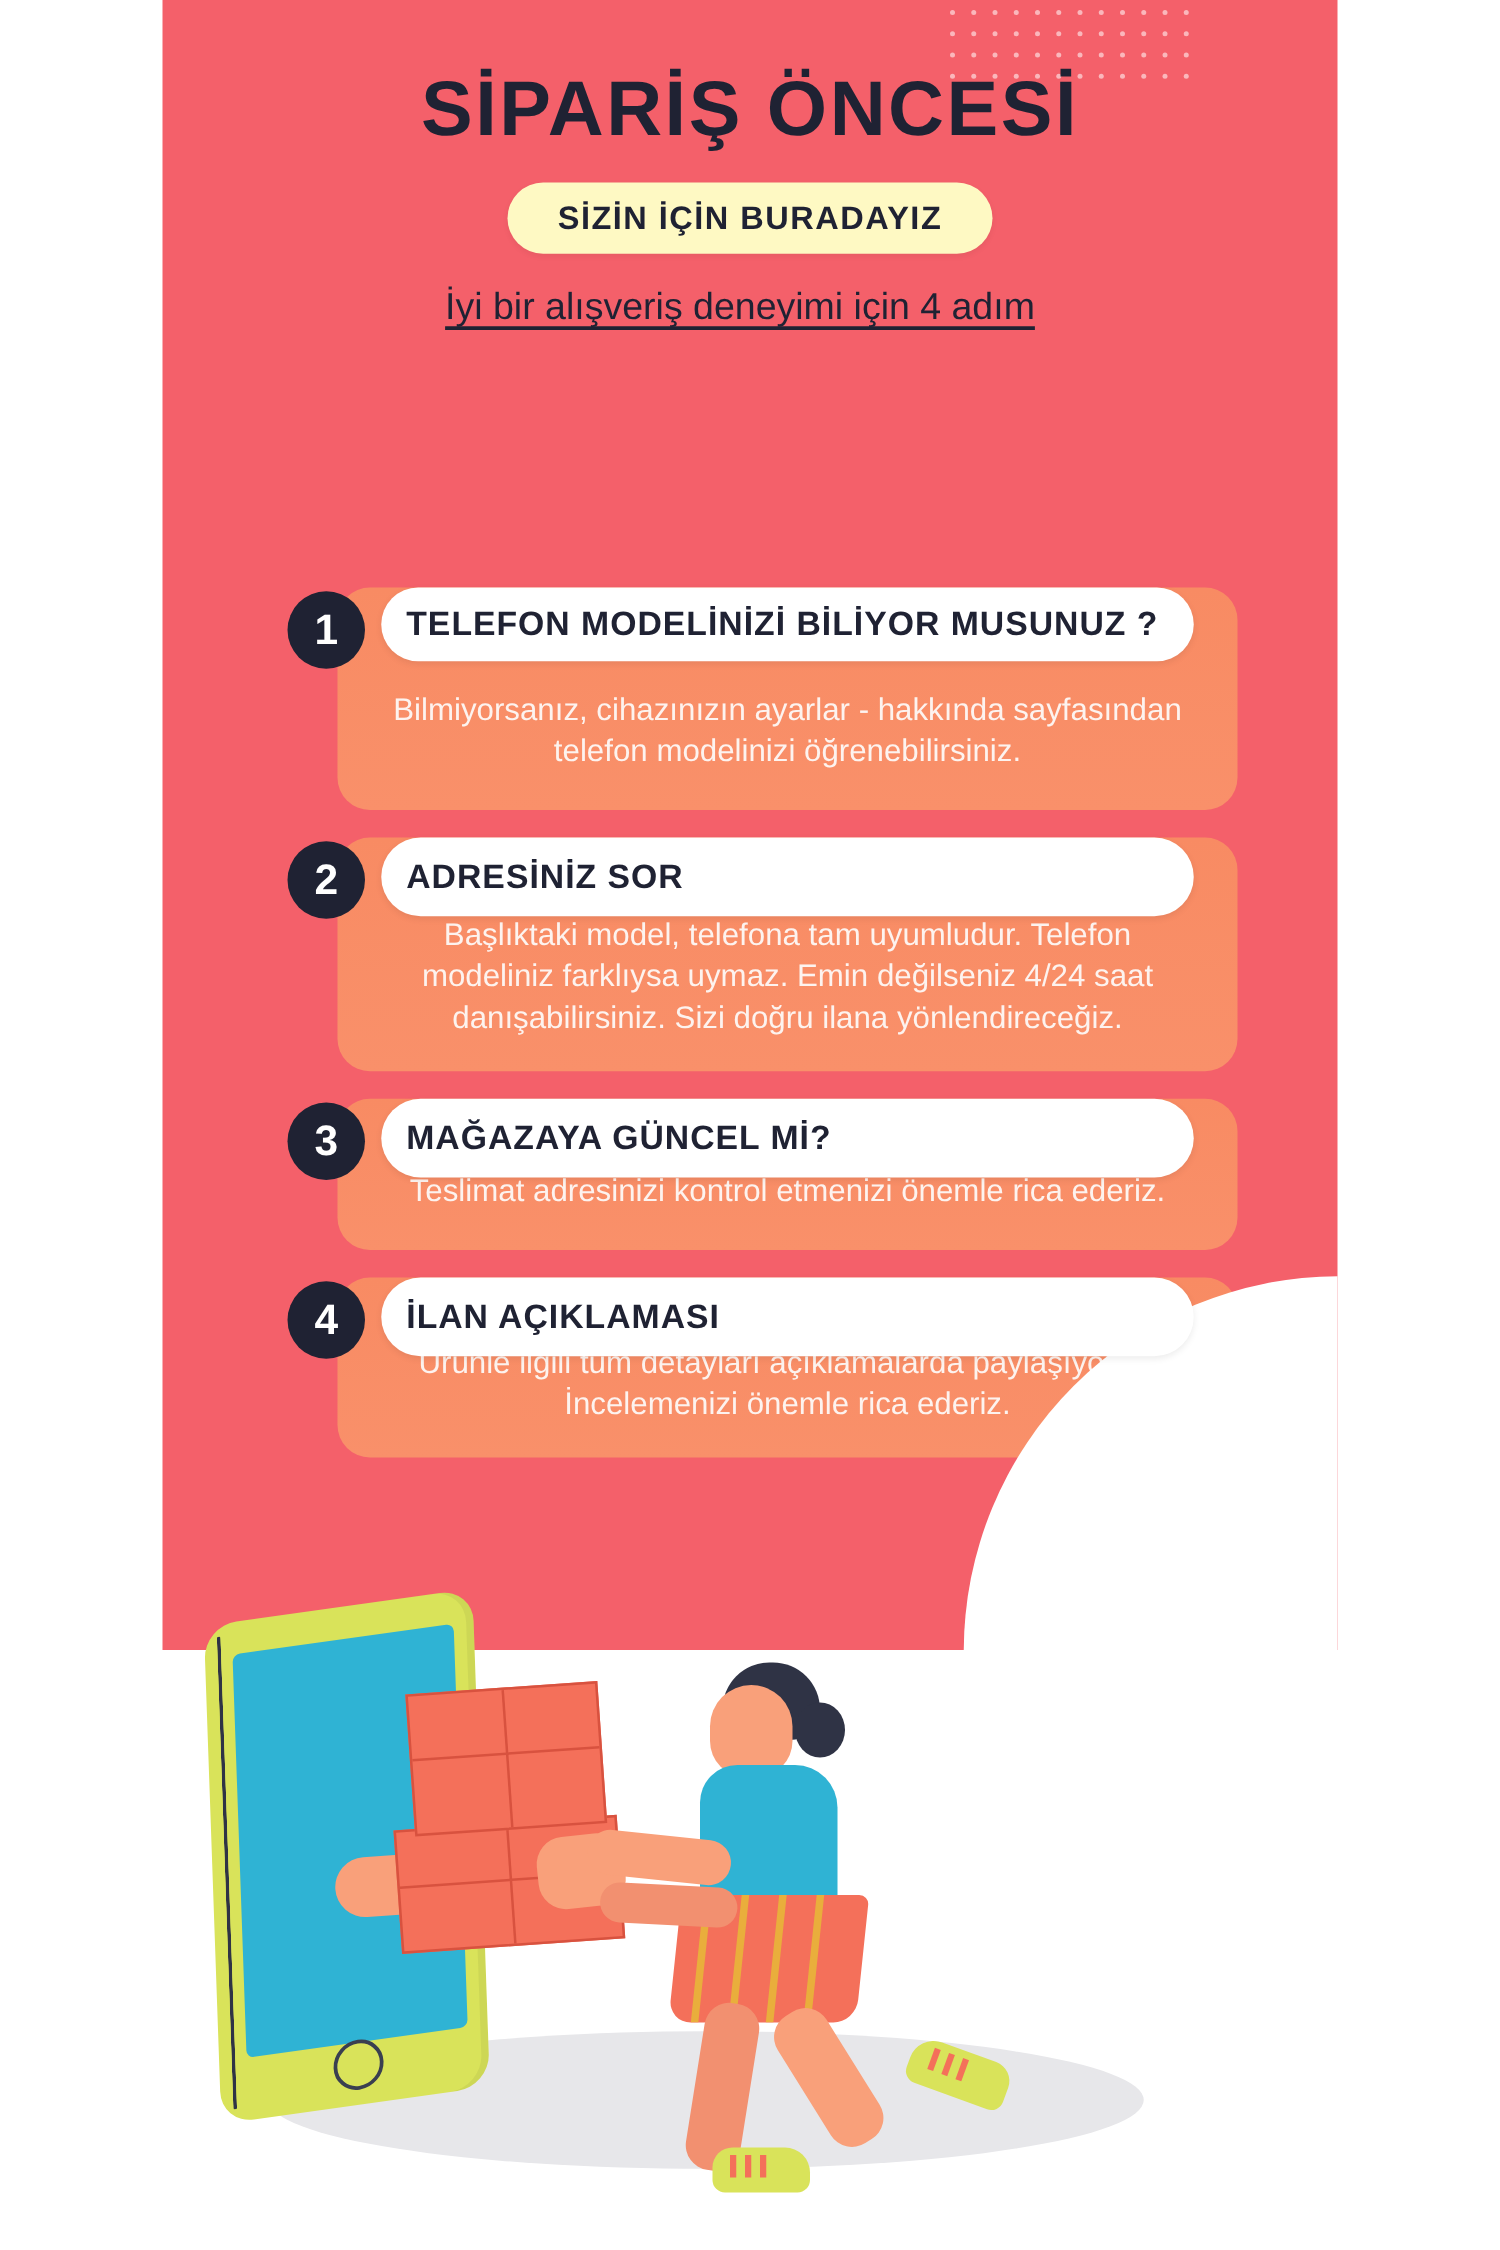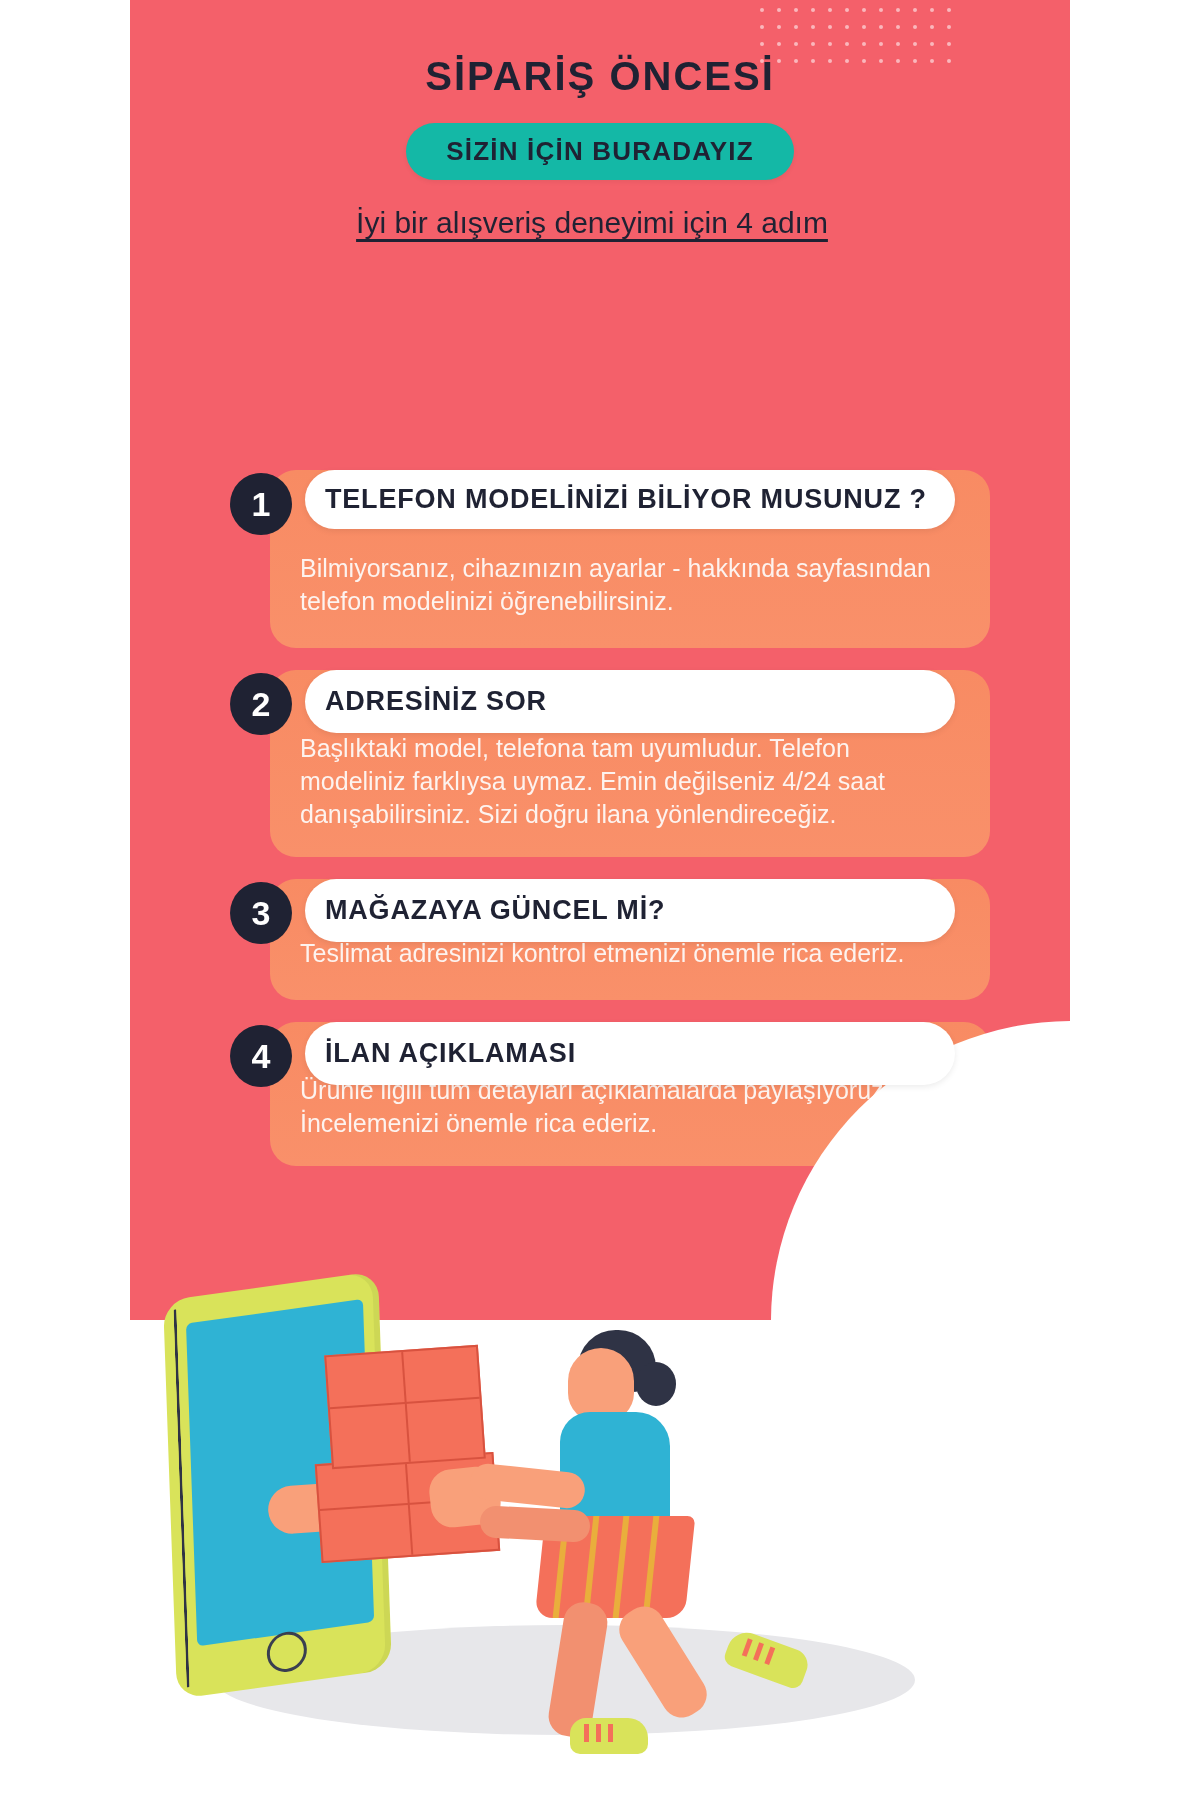--- a/index.html
+++ b/index.html
@@ -75,37 +75,37 @@
   
   .header {
     position: absolute;
     left: 0;
     top: 55px;
     width: 940px;
     text-align: center;
   }
   .title {
     margin: 0;
-    font-size: 40px;
+    font-size: 62px;
     font-weight: 800;
     letter-spacing: 2px;
     color: #1f2233;
     line-height: 1.05;
   }
   .subtitle {
     margin: 18px 0 0 0;
     font-size: 40px;
     font-weight: 500;
     color: #1f2233;
     letter-spacing: 0.5px;
   }
   .pill-hero {
     display: inline-block;
     margin-top: 26px;
-    background: #14b8a6;
+    background: #fef9c3;
     color: #1f2233;
     font-size: 26px;
     font-weight: 700;
     letter-spacing: 1.2px;
     padding: 13px 40px;
     border-radius: 40px;
     box-shadow: 0 2px 5px rgba(0,0,0,0.06);
   }
   .lead {
     margin: 26px 16px 0 0;
@@ -126,20 +126,21 @@
   .step {
     position: relative;
     margin-bottom: 22px;
   }
   .step-body {
     background: #f8855f;
     background: linear-gradient(180deg, #f88b63 0%, #f9906a 100%);
     border-radius: 26px;
     margin: 0 10px 0 60px;
     padding: 58px 30px 26px 30px;
+    text-align: center;
     color: #fdf3ef;
     font-size: 25px;
     line-height: 1.32;
     font-weight: 400;
   }
   .step-head {
     position: absolute;
     left: 95px;
     top: 0;
     right: 45px;

